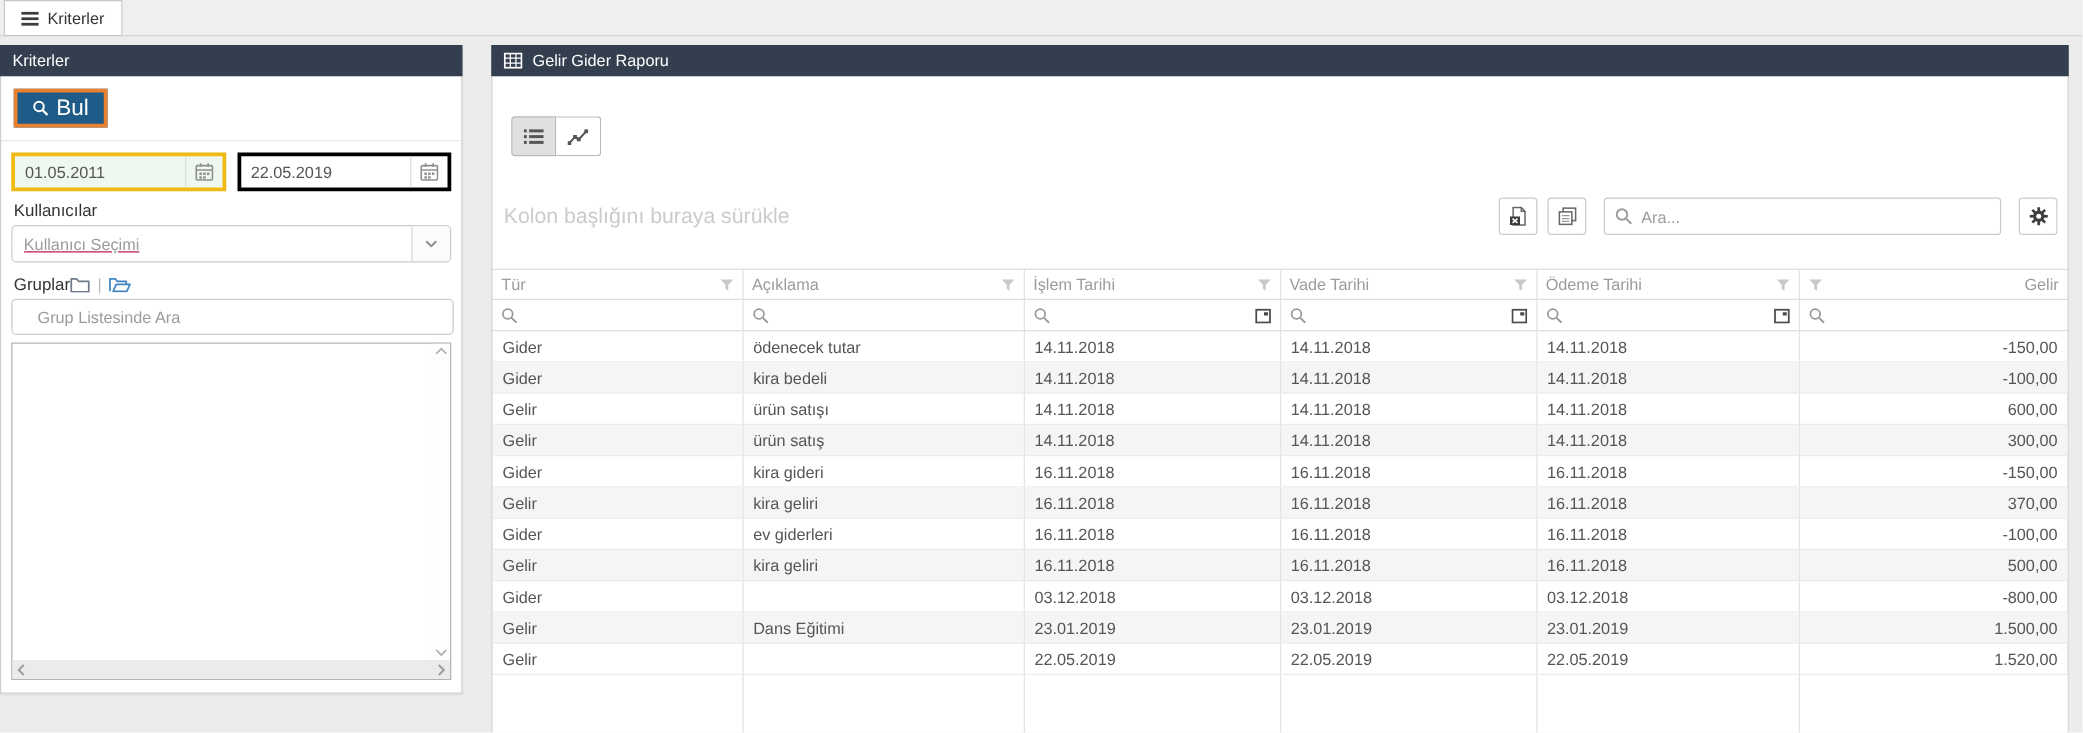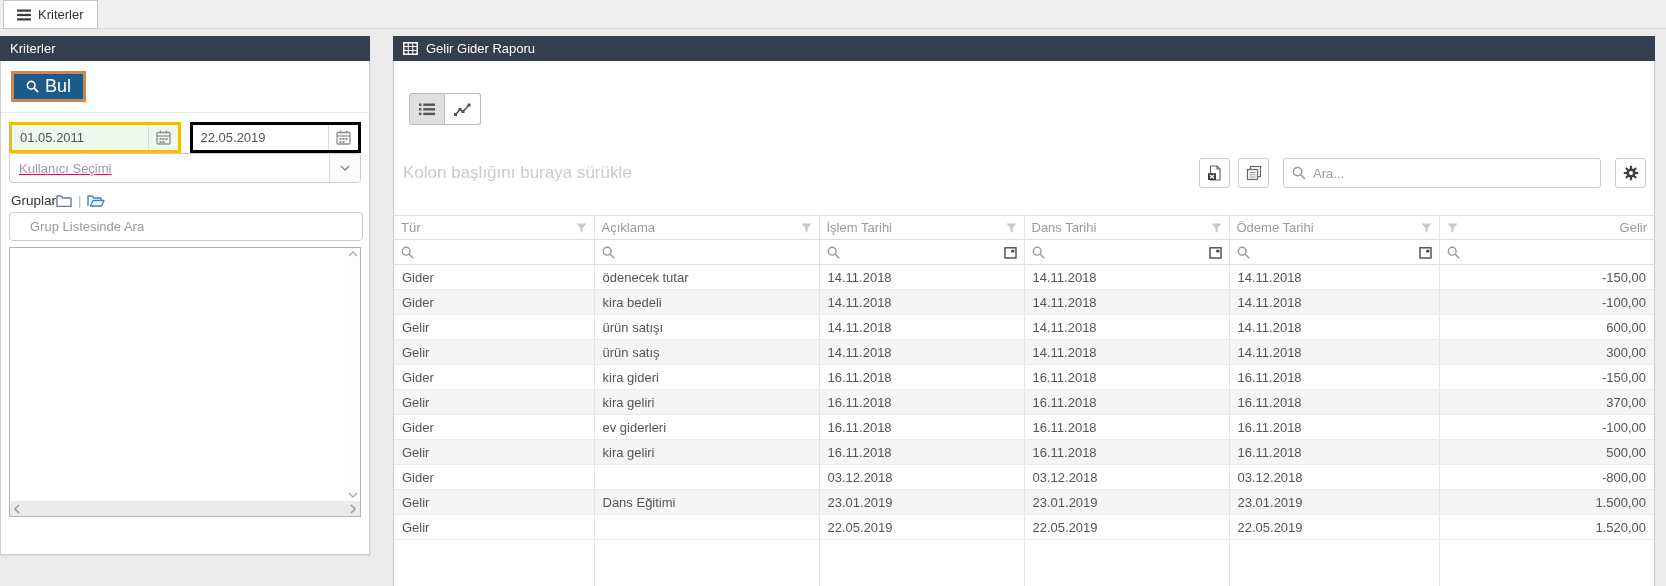--- a/index.html
+++ b/index.html
@@ -225,20 +225,21 @@
               <rect x="6.5" y="8" width="2" height="2"></rect>
               <rect x="9.5" y="8" width="2" height="2"></rect>
               <rect x="3.5" y="11" width="2" height="2"></rect>
               <rect x="6.5" y="11" width="2" height="2"></rect>
             </g>
           </svg>
       </span>
     </div>
   </div>
 
+  <div class="field-label">Kullanıcılar</div>
   <div class="select-box">
     <input placeholder="Kullanıcı Seçimi" style="">
     <span class="dd-btn">
       <svg width="10" height="6" viewBox="0 0 10 6">
           <polyline points="1,1 5,5 9,1" fill="none" stroke="#8a8a8a" stroke-width="1.5"></polyline>
         </svg>
     </span>
   </div>
 
   <div class="groups-row">
@@ -430,21 +431,21 @@
               <span>İşlem Tarihi</span>
               <span class="icon">
                 <svg width="11" height="10" viewBox="0 0 11 10">
                   <path d="M0.5 0.5h10L6.6 5v4.5L4.4 8.2V5z" fill="#c9c9c9"></path>
                 </svg>
               </span>
             </span>
           </th>
         <th>
             <span class="cap-cell">
-              <span>Dans Tarihi</span>
+              <span>Vade Tarihi</span>
               <span class="icon">
                 <svg width="11" height="10" viewBox="0 0 11 10">
                   <path d="M0.5 0.5h10L6.6 5v4.5L4.4 8.2V5z" fill="#c9c9c9"></path>
                 </svg>
               </span>
             </span>
           </th>
         <th>
             <span class="cap-cell">
               <span>Ödeme Tarihi</span>

